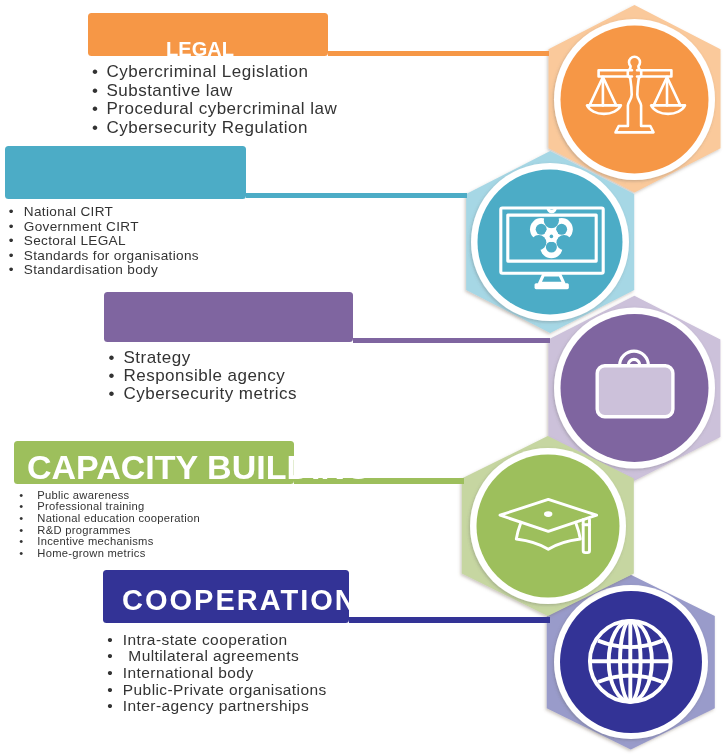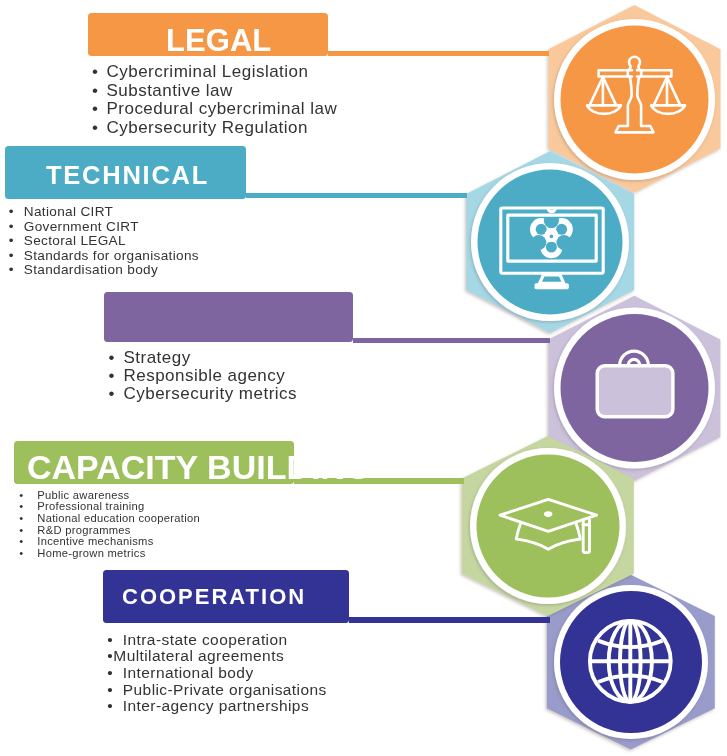--- a/index.html
+++ b/index.html
@@ -129,21 +129,21 @@
                C579.6 534.6 578.4 529.8 575.6 522.3"></path>
       <path d="M583.2 519.6 L583.2 550.8 Q583.2 552.6 585.3 552.6 L587.4 552.6 Q589.5 552.6 589.5 550.8 L589.5 519.6"></path>
       <path d="M583.2 524.8 L589.5 524.8"></path>
     </g>
   </g>
 
 </svg>
 
 <div class="tail" style="left:328px;top:51px;width:221px;height:5.4px;background:#F69746"></div>
 <div class="bar" style="left:88px;top:13px;width:240px;height:43px;background:#F69746"></div>
-<div class="title" style="left:166px;top:25px;font-size:31px;letter-spacing:0.05px">LEGAL</div>
+<div class="title" style="left:166px;top:39px;font-size:20px;letter-spacing:0.05px">LEGAL</div>
 <div class="list" style="left:92px;top:63px;font-size:17px;line-height:18.5px;--lh:18.5px;letter-spacing:0.48px">
   <div class="li">
     <span class="bullet">•</span>
     <span class="txt" style="left:14.5px">Cybercriminal Legislation</span>
   </div>
   <div class="li">
     <span class="bullet">•</span>
     <span class="txt" style="left:14.5px">Substantive law</span>
   </div>
   <div class="li">
@@ -151,21 +151,20 @@
     <span class="txt" style="left:14.5px">Procedural cybercriminal law</span>
   </div>
   <div class="li">
     <span class="bullet">•</span>
     <span class="txt" style="left:14.5px">Cybersecurity Regulation</span>
   </div>
 </div>
 
 <div class="tail" style="left:246px;top:192.7px;width:221px;height:5.5px;background:#4CACC6"></div>
 <div class="bar" style="left:5px;top:146px;width:241px;height:53px;background:#4CACC6"></div>
-<div class="title" style="left:46px;top:163px;font-size:25.5px;letter-spacing:1.75px">TECHNICAL</div>
 <div class="list" style="left:8.8px;top:205px;font-size:13.6px;line-height:14.6px;--lh:14.6px;letter-spacing:0.33px">
   <div class="li">
     <span class="bullet">•</span>
     <span class="txt" style="left:15px">National CIRT</span>
   </div>
   <div class="li">
     <span class="bullet">•</span>
     <span class="txt" style="left:15px">Government CIRT</span>
   </div>
   <div class="li">
@@ -224,29 +223,29 @@
     <span class="txt" style="left:18px">Incentive mechanisms</span>
   </div>
   <div class="li">
     <span class="bullet">•</span>
     <span class="txt" style="left:18px">Home-grown metrics</span>
   </div>
 </div>
 
 <div class="tail" style="left:349px;top:616.6px;width:200.9px;height:6.2px;background:#333396"></div>
 <div class="bar" style="left:103px;top:570px;width:246px;height:53px;background:#333396"></div>
-<div class="title" style="left:122px;top:586px;font-size:22px;letter-spacing:2.0px">COOPERATION</div>
+<div class="title" style="left:122px;top:586px;font-size:29px;letter-spacing:2.0px">COOPERATION</div>
 <div class="list" style="left:107.3px;top:631.5px;font-size:15.5px;line-height:16.7px;--lh:16.7px;letter-spacing:0.42px">
   <div class="li">
     <span class="bullet">•</span>
     <span class="txt" style="left:15.5px">Intra-state cooperation</span>
   </div>
   <div class="li">
     <span class="bullet">•</span>
-    <span class="txt" style="left:6px">Multilateral agreements</span>
+    <span class="txt" style="left:21px">Multilateral agreements</span>
   </div>
   <div class="li">
     <span class="bullet">•</span>
     <span class="txt" style="left:15.5px">International body</span>
   </div>
   <div class="li">
     <span class="bullet">•</span>
     <span class="txt" style="left:15.5px">Public-Private organisations</span>
   </div>
   <div class="li">

